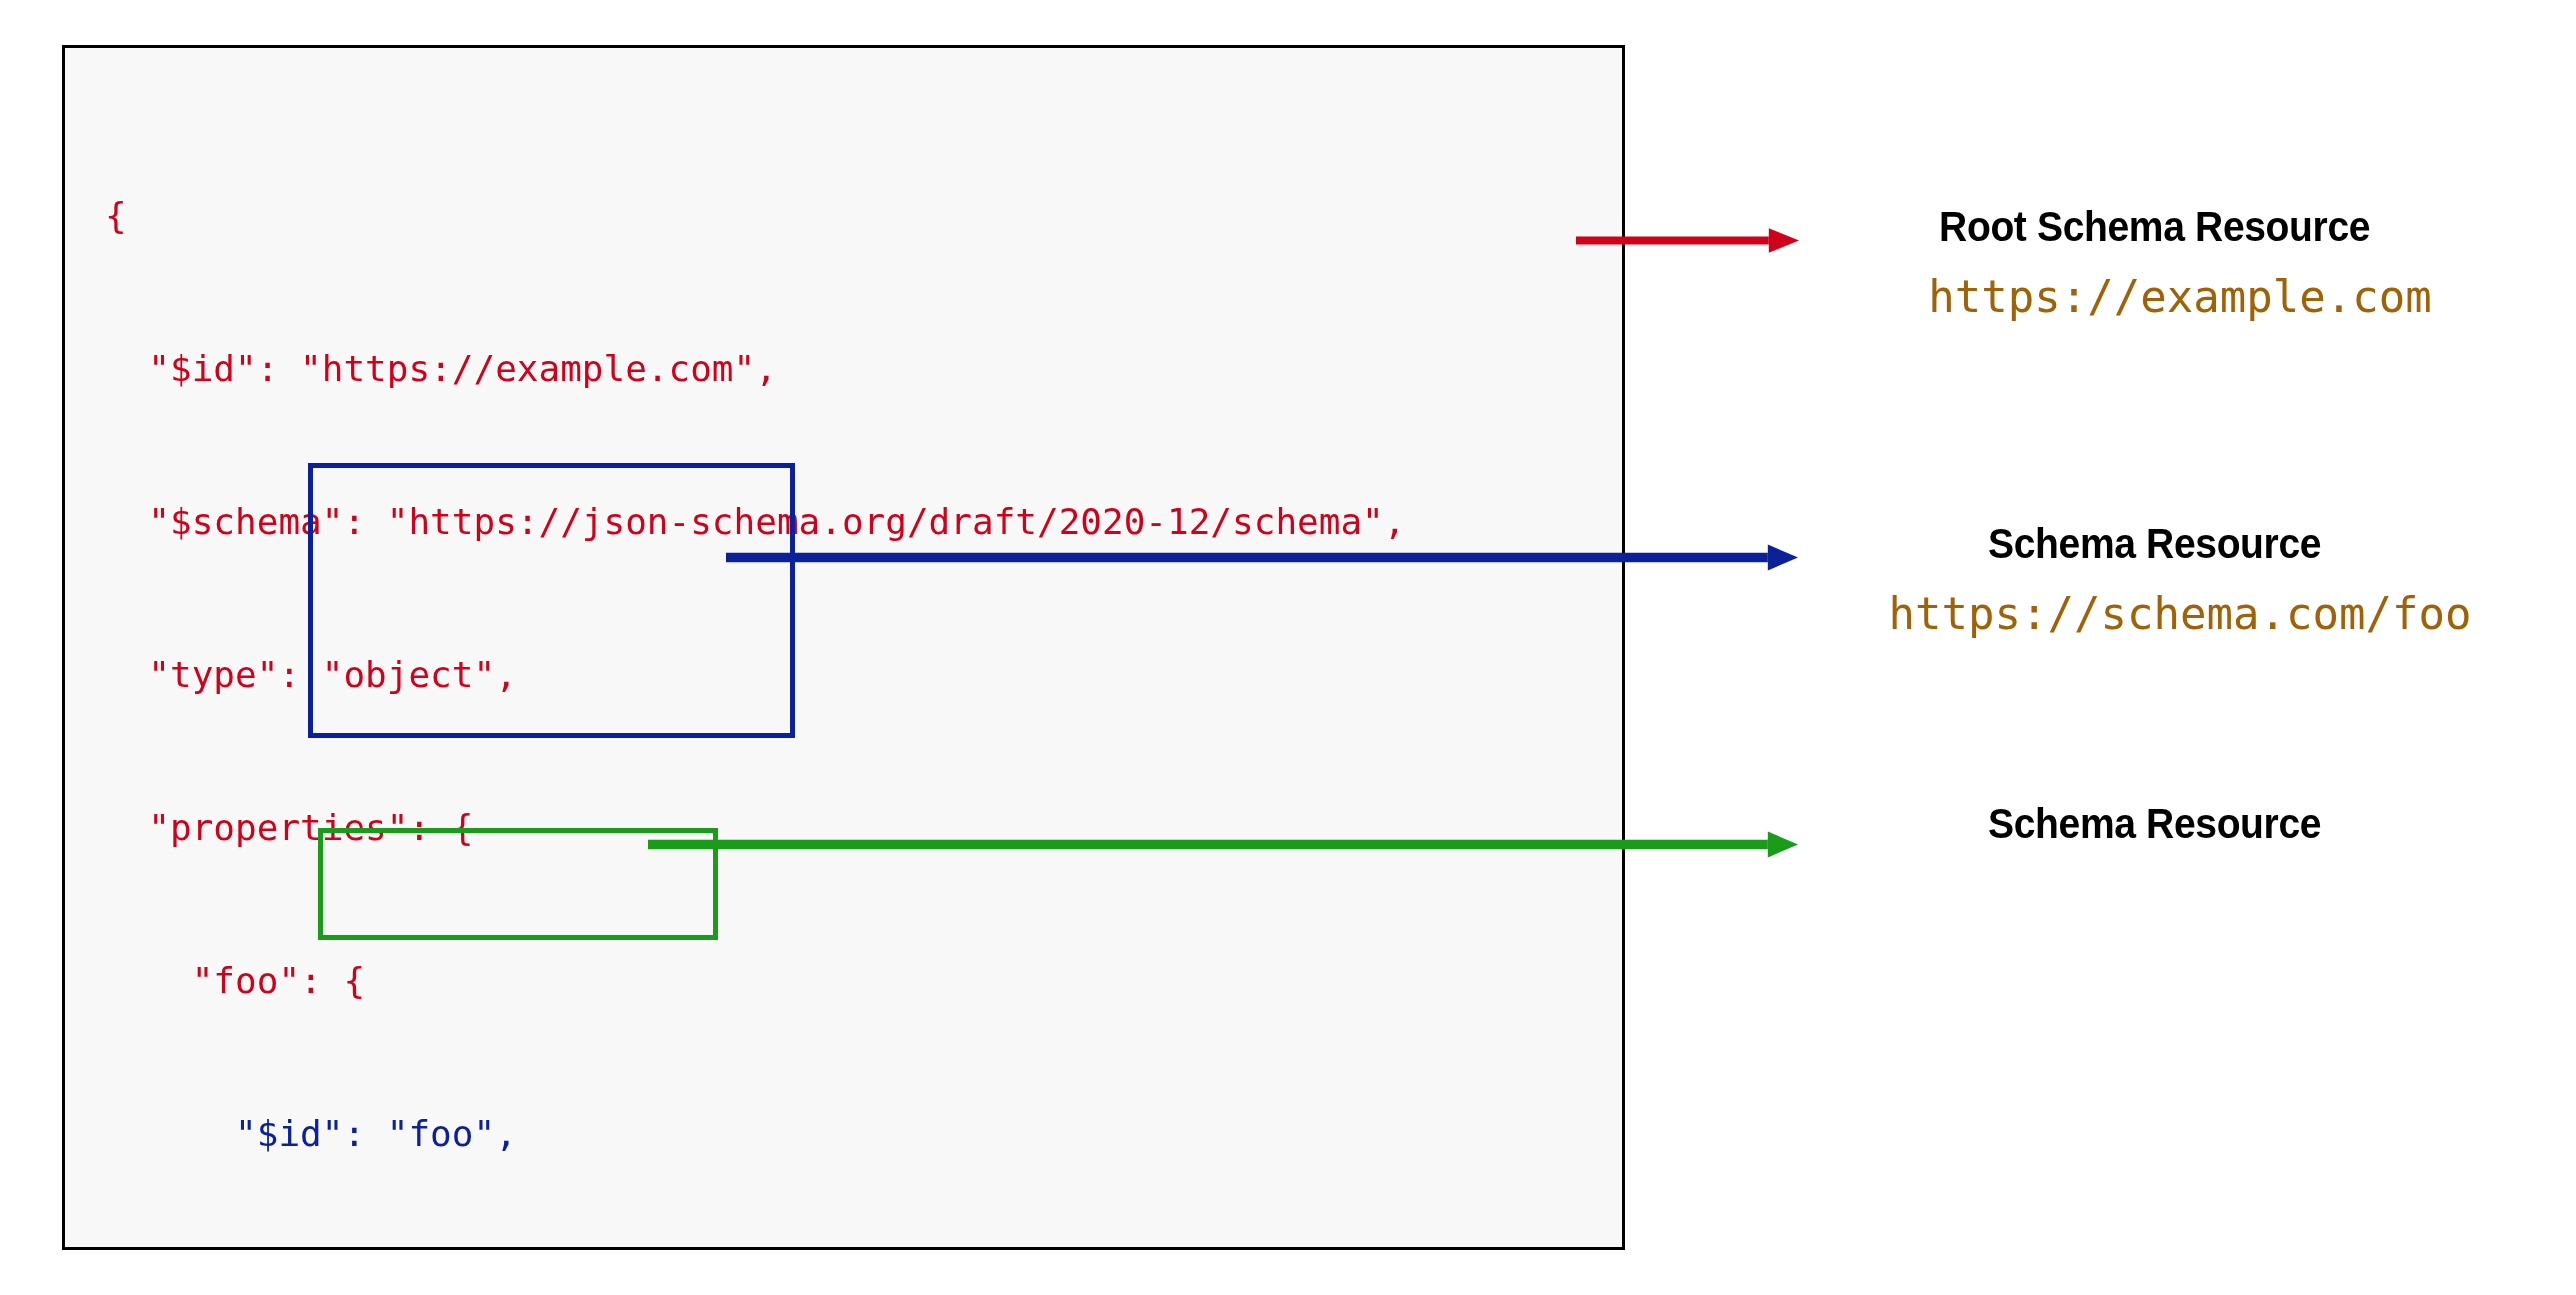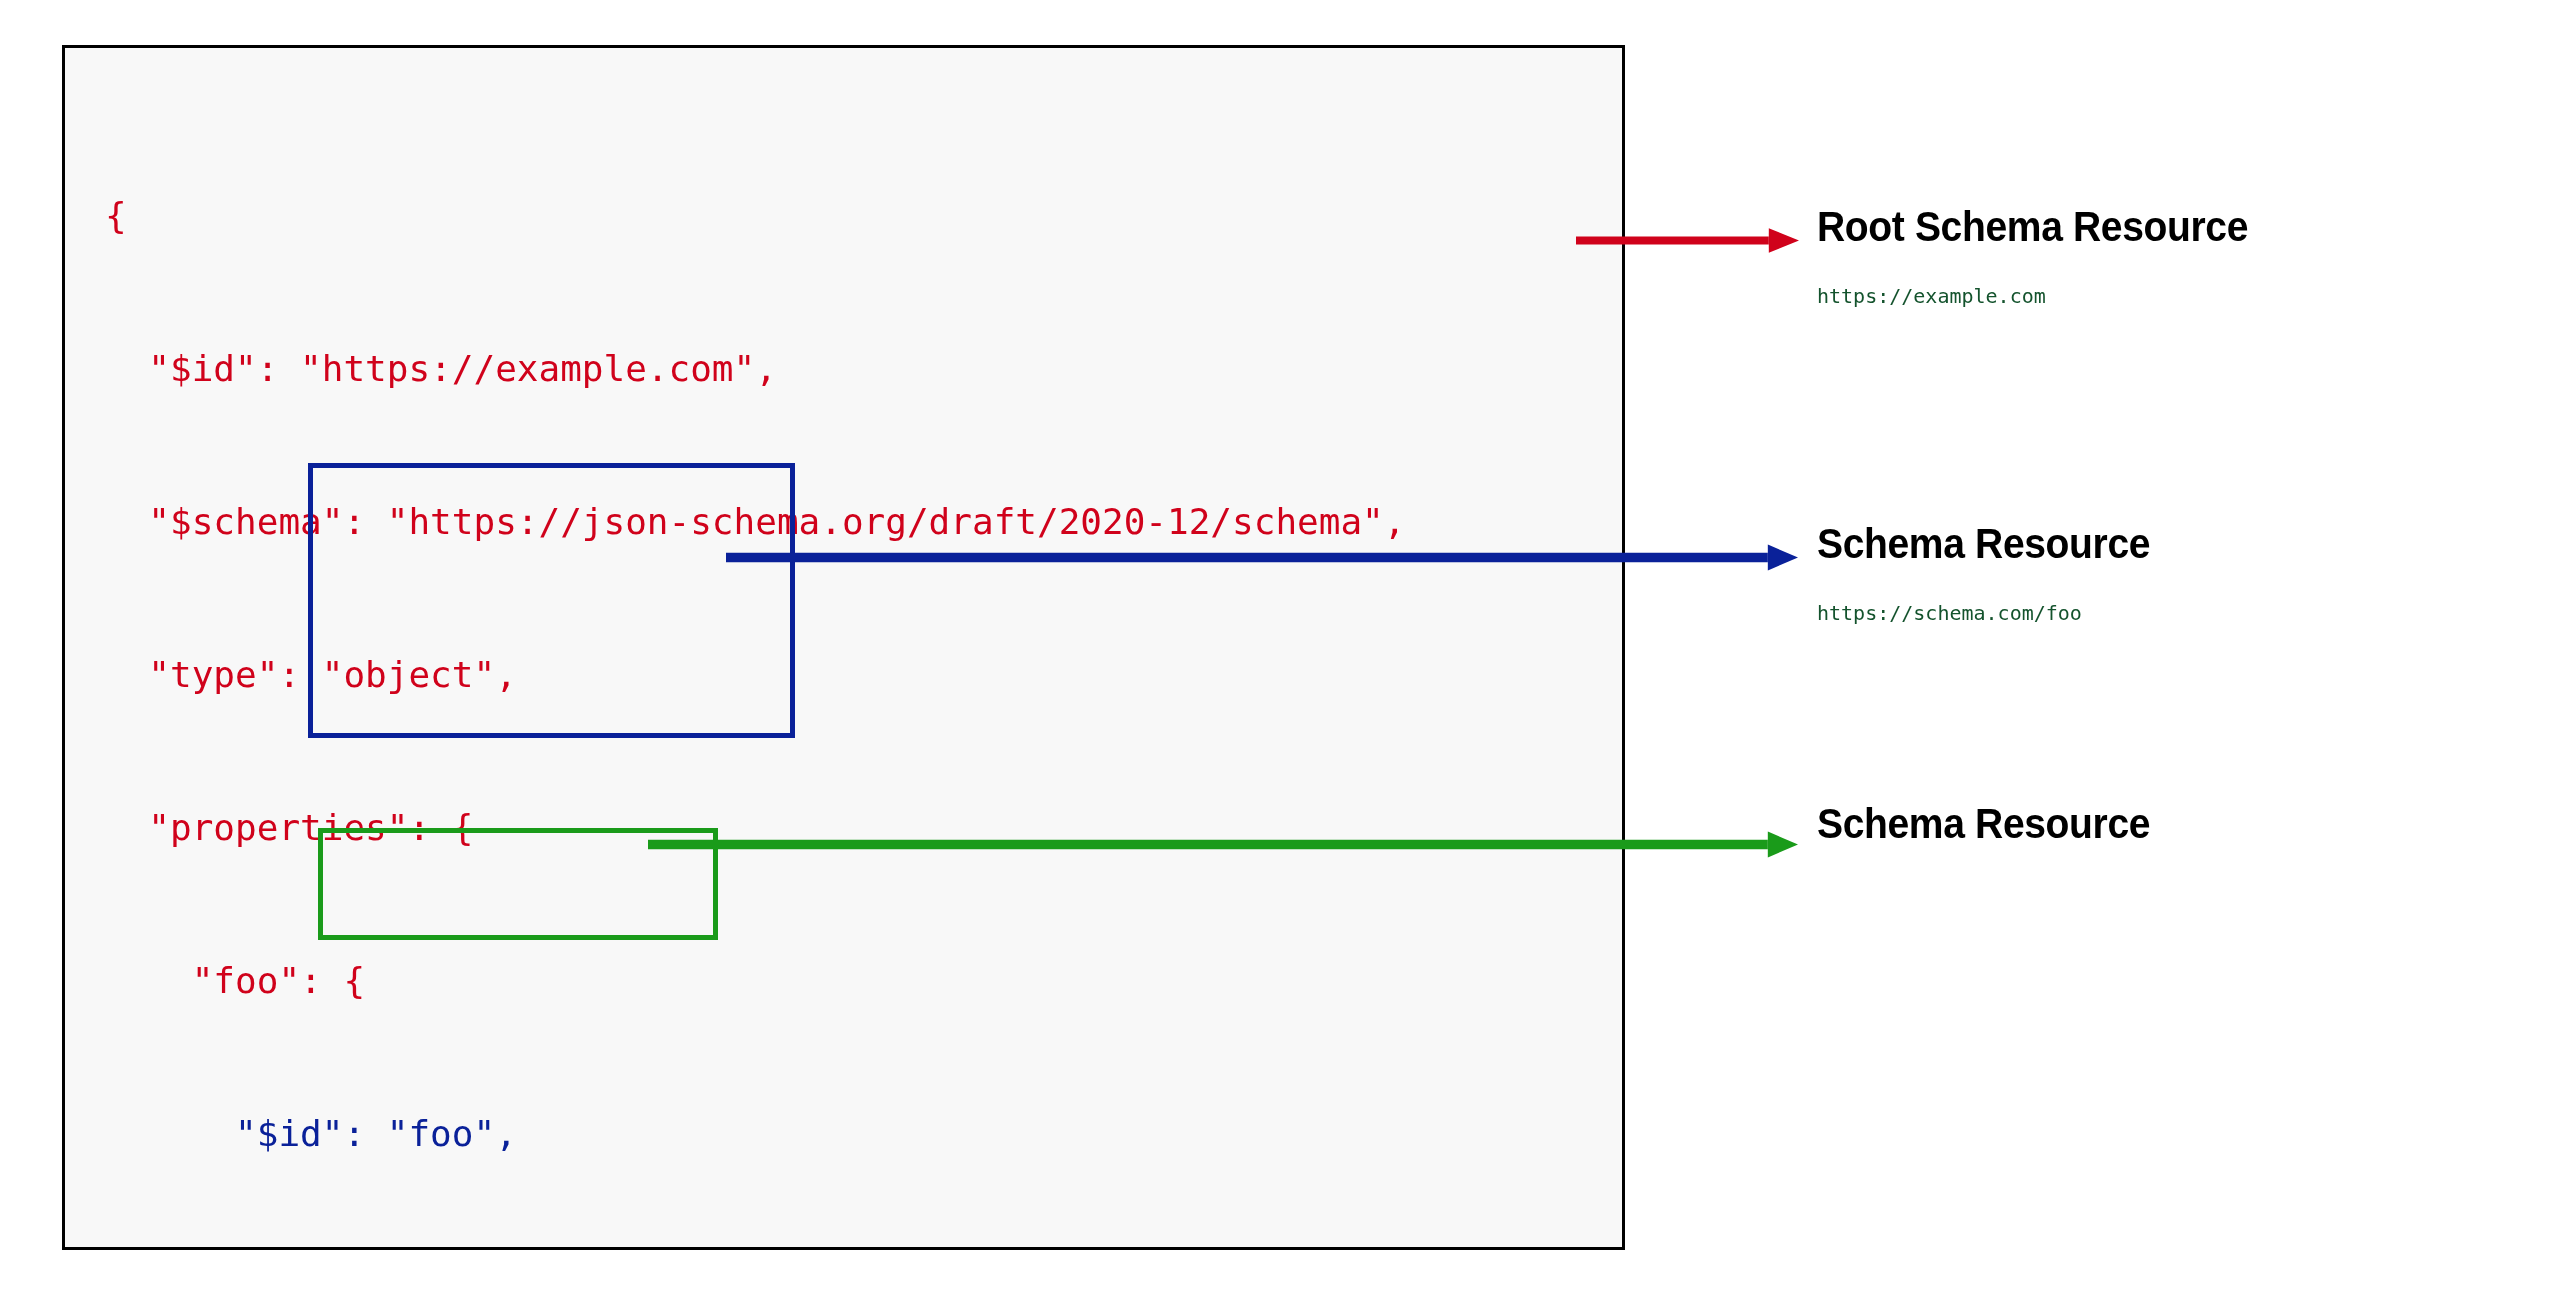--- a/index.html
+++ b/index.html
@@ -80,42 +80,43 @@
 
   #arrow-root  { left: 1576px; top: 226px;  width: 223px; }
   #arrow-foo   { left: 726px; top: 543px;  width: 1072px; }
   #arrow-bar   { left: 648px;  top: 830px; width: 1150px; }
 
   
   .label-group {
     position: absolute;
     left: 1817px;
     width: 726px;
+    text-align: center;
   }
   #label-root { top: 203px; }
   #label-foo  { top: 520px; }
   #label-bar  { top: 800px; }
 
   .label-title {
     font-family: "Liberation Sans", sans-serif;
     font-weight: bold;
     font-size: 42px;
     line-height: 47px;
     color: #000000;
     letter-spacing: -0.4px;
     transform: scaleX(0.93);
     transform-origin: left center;
     white-space: nowrap;
   }
   .label-url {
     margin-top: 27px;
     font-family: "DejaVu Sans Mono", "Liberation Mono", monospace;
-    font-size: 20px;
+    font-size: 44px;
     line-height: 39px;
-    color: #14532d;
+    color: #a16207;
     white-space: nowrap;
   }
 </style>
 </head>
 <body>
 
 <div id="code-panel">
 
   <div id="code-block">
     <span class="code-line c-red">{</span>

